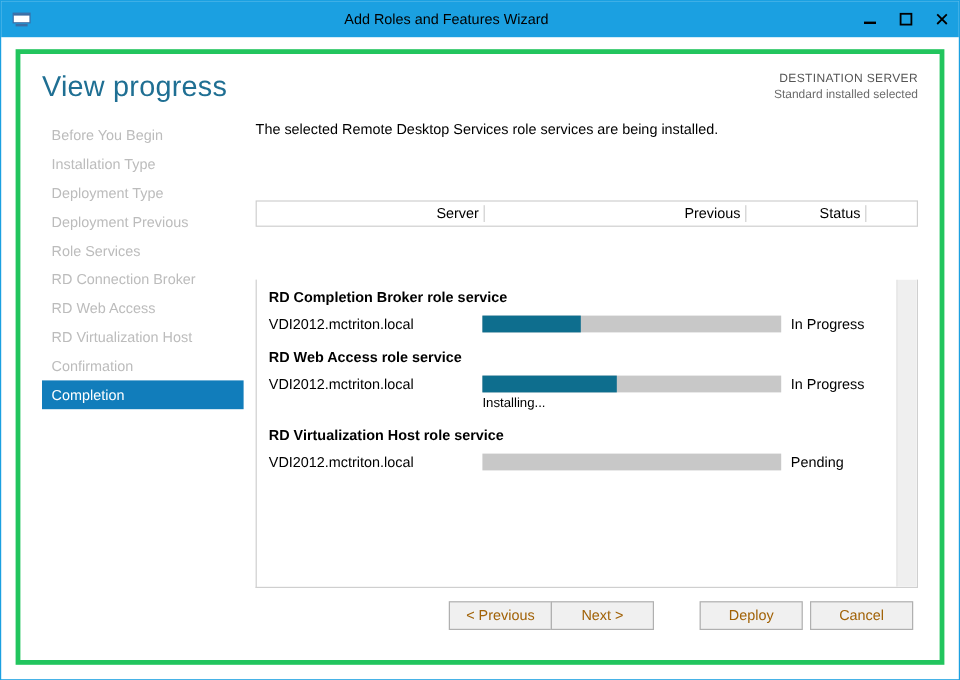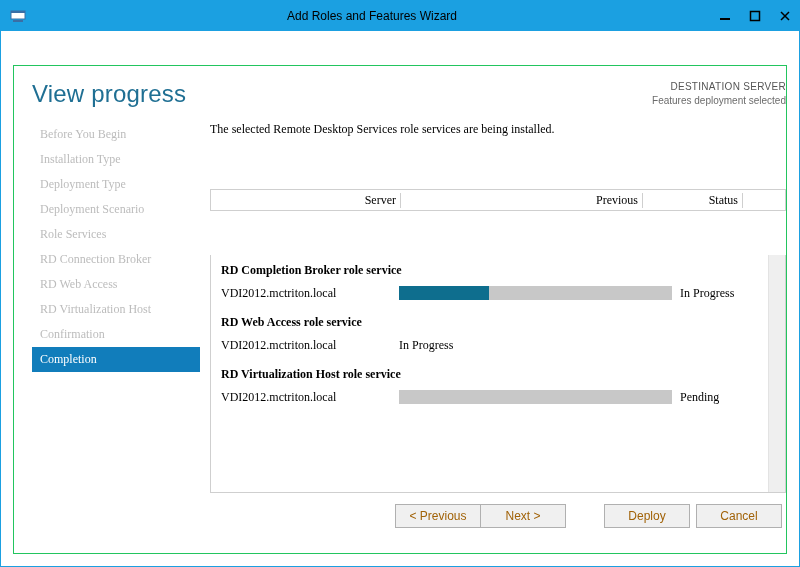--- a/index.html
+++ b/index.html
@@ -5,26 +5,26 @@
     * { box-sizing: border-box; margin: 0; padding: 0; }
     html, body { width: 800px; height: 567px; font-family: "Segoe UI", Arial, sans-serif; font-size: 12px; overflow: hidden; }
     .window { width: 800px; height: 567px; border: 1px solid #1ba0e1; display: flex; flex-direction: column; background: #fff; }
     .titlebar { height: 30px; background: #1ba0e1; display: flex; align-items: stretch; color: #000; }
     .titlebar .icon-slot { width: 34px; display: flex; align-items: center; justify-content: center; }
     .titlebar .title { flex: 1; display: flex; align-items: center; justify-content: center; font-size: 12px; color: #000; }
     .titlebar .ctrls { display: flex; align-items: stretch; }
     .ctrl-btn { width: 30px; display: flex; align-items: center; justify-content: center; border-left: 1px solid transparent; }
     .ctrl-btn svg { display: block; }
     .inner { flex: 1; padding: 10px 12px 12px 12px; display: flex; flex-direction: column; }
-    .page { flex: 1; border: 1px solid #22c55e; display: flex; flex-direction: column; padding: 14px 0 14px 18px; margin-top: 24px; }
+    .page { flex: 1; border: 4px solid #22c55e; display: flex; flex-direction: column; padding: 14px 18px 14px 18px; }
     .header-row { display: flex; align-items: flex-start; justify-content: space-between; margin-bottom: 10px; }
     .page-title { font-size: 24px; color: #1f6f93; font-weight: 300; letter-spacing: 0.2px; }
     .dest { text-align: right; font-size: 10px; color: #6b6b6b; line-height: 1.35; }
     .dest .d1 { letter-spacing: 0.3px; font-size: 10px; color: #555; }
-    .content-row { flex: 1; display: flex; overflow: hidden; margin-top: 4px; font-family: Liberation Serif, serif; }
+    .content-row { flex: 1; display: flex; overflow: hidden; margin-top: 4px; }
     .sidebar { width: 168px; padding-top: 0; }
     .side-item { padding: 5px 4px 5px 8px; color: #bcbcbc; font-size: 12px; }
     .side-item.active { background: #117dbb; color: #fff; }
     .main { flex: 1; display: flex; flex-direction: column; padding-left: 10px; gap: 44px; }
     .desc { font-size: 12px; color: #000; margin-bottom: 8px; }
     .table-hdr { display: flex; border: 1px solid #cfcfcf; height: 22px; align-items: center; }
     .th { border-right: 1px solid #cfcfcf; text-align: right; font-size: 12px; color: #000; padding: 0 4px; }
     .th:last-child { border-right: none; }
     .th.server { width: 190px; }
     .th.progress { flex: 1; }
@@ -78,30 +78,30 @@
       </div>
     </div>
   </div>
 
   <div class="inner">
     <div class="page">
       <div class="header-row">
         <div class="page-title">View progress</div>
         <div class="dest">
           <div class="d1">DESTINATION SERVER</div>
-          <div>Features deployment selected</div>
+          <div>Standard installed selected</div>
         </div>
       </div>
 
       <div class="content-row">
         <div class="sidebar">
           <div class="side-item">Before You Begin</div>
           <div class="side-item">Installation Type</div>
           <div class="side-item">Deployment Type</div>
-          <div class="side-item">Deployment Scenario</div>
+          <div class="side-item">Deployment Previous</div>
           <div class="side-item">Role Services</div>
           <div class="side-item">RD Connection Broker</div>
           <div class="side-item">RD Web Access</div>
           <div class="side-item">RD Virtualization Host</div>
           <div class="side-item">Confirmation</div>
           <div class="side-item active">Completion</div>
         </div>
 
         <div class="main">
           <div class="desc">The selected Remote Desktop Services role services are being installed.</div>
@@ -125,20 +125,26 @@
                   </div>
                 </div>
                 <div class="cell-status">In Progress</div>
               </div>
             </div>
 
             <div class="group">
               <div class="group-title">RD Web Access role service</div>
               <div class="row">
                 <div class="cell-server">VDI2012.mctriton.local</div>
+                <div class="cell-prog">
+                  <div class="bar">
+                    <div class="fill" style="width:45%"></div>
+                  </div>
+                  <div class="subtext">Installing...</div>
+                </div>
                 <div class="cell-status">In Progress</div>
               </div>
             </div>
 
             <div class="group">
               <div class="group-title">RD Virtualization Host role service</div>
               <div class="row">
                 <div class="cell-server">VDI2012.mctriton.local</div>
                 <div class="cell-prog">
                   <div class="bar">

